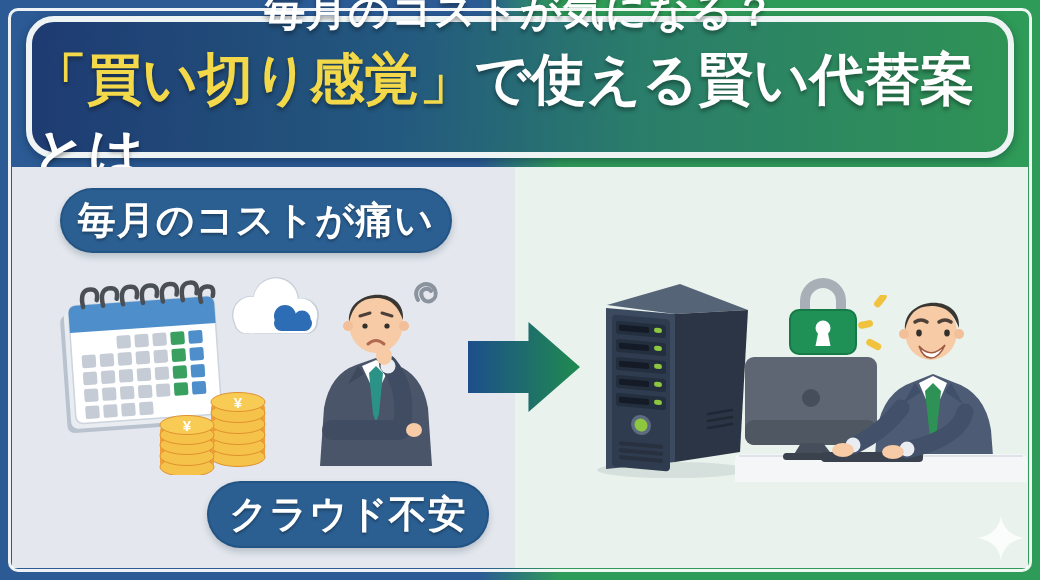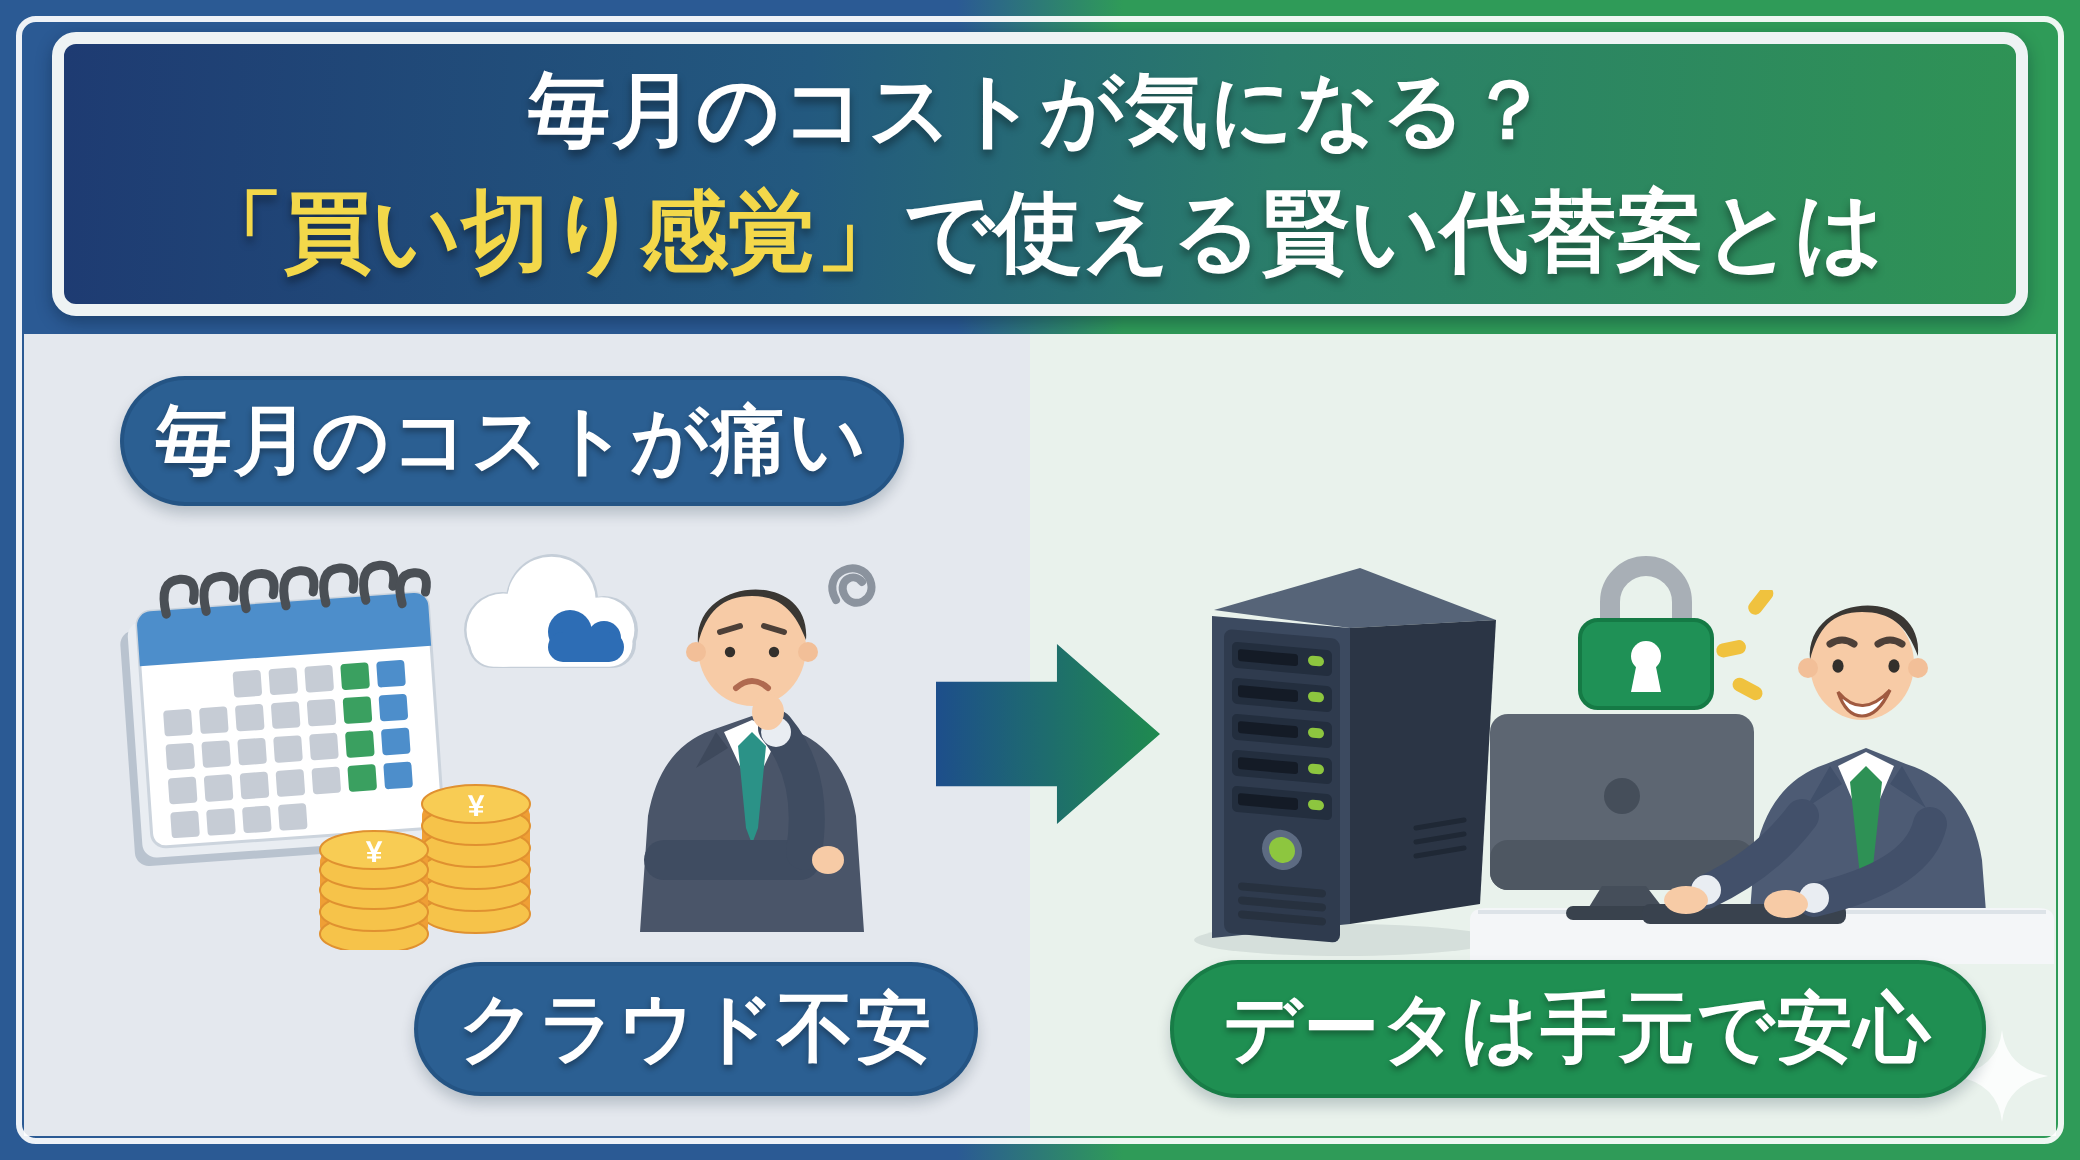--- a/index.html
+++ b/index.html
@@ -17,28 +17,28 @@
     border:3px solid rgba(255,255,255,.92);border-radius:10px;
     z-index:40;pointer-events:none;
   }
   
   .top-band{
     position:absolute;left:0;top:0;width:100%;height:167px;
     background:linear-gradient(90deg,var(--frame-left,#2b5a94) 0%,var(--frame-left,#2b5a94) 46%,var(--frame-right,#2f9b58) 54%,var(--frame-right,#2f9b58) 100%);
   }
   .banner{
     position:absolute;left:26px;right:26px;top:16px;height:142px;
-    box-sizing:border-box;border:6px solid #eef3f4;border-radius:12px;
+    box-sizing:border-box;border:6px solid #eef3f4;border-radius:28px;
     background:linear-gradient(93deg,var(--banner-from,#1e3b72) 0%,#23597f 38%,#2a7d6a 62%,var(--banner-to,#2f9355) 100%);
     box-shadow:0 3px 8px rgba(0,20,40,.35);
     display:flex;flex-direction:column;align-items:center;justify-content:center;
     gap:4px;color:#fff;font-weight:bold;
   }
   .banner .line1{font-size:41px;letter-spacing:1px;text-shadow:0 3px 4px rgba(0,0,0,.38);}
-  .banner .line2{font-size:44px;letter-spacing:0;text-shadow:0 3px 4px rgba(0,0,0,.38);}
+  .banner .line2{font-size:55px;letter-spacing:0;text-shadow:0 3px 4px rgba(0,0,0,.38);}
   .banner .hl{color:var(--highlight-text,#f3d84a);}
   
   .content{
     position:absolute;left:12px;right:12px;top:167px;bottom:12px;
     background:linear-gradient(90deg,var(--panel-left-bg,#e4e8ee) 0%,var(--panel-left-bg,#e4e8ee) 49.5%,var(--panel-right-bg,#e9f2ec) 49.5%,var(--panel-right-bg,#e9f2ec) 100%);
   }
   
   .pill{
     position:absolute;border-radius:34px;display:flex;align-items:center;justify-content:center;
     color:#fff;font-weight:bold;font-size:38px;letter-spacing:1px;
@@ -208,21 +208,20 @@
         <circle cx="89" cy="64" r="2.6" fill="#33302c"></circle>
       <path d="M70 82 q8 -7 16 0" stroke="#b06a50" stroke-width="3" fill="none" stroke-linecap="round"></path>
 
       <rect x="24" y="158" width="88" height="20" rx="10" fill="#3f4c61"></rect>
       <path d="M104 164 Q110 126 90 102" stroke="#3f4c61" stroke-width="18" fill="none" stroke-linecap="round"></path>
       <circle cx="90" cy="104" r="7.5" fill="#e9edf2"></circle>
       <ellipse cx="86" cy="94" rx="8" ry="9" fill="#f7cba6"></ellipse>
       <ellipse cx="116" cy="168" rx="8" ry="7" fill="#f7cba6"></ellipse>
     </svg>
 
-    <div class="pill green pill-rb">データは手元で安心</div>
 
     <svg class="ill server" viewBox="0 0 178 218">
       <ellipse cx="92" cy="208" rx="75" ry="8" fill="rgba(40,60,70,0.10)"></ellipse>
       <polygon points="27,43 100,22 168,48 95,52" fill="#566478"></polygon>
       <polygon points="95,52 168,48 160,190 95,200" fill="#2b3545"></polygon>
       <polygon points="26,46 95,52 95,200 26,207" fill="#3c4a60"></polygon>
       <g transform="translate(27,44) skewY(5)">
         <rect x="5" y="8" width="58" height="152" rx="4" fill="#2f3b4e"></rect>
         <g>
           <rect x="9" y="14" width="50" height="13" rx="2.5" fill="#232e3e"></rect>

